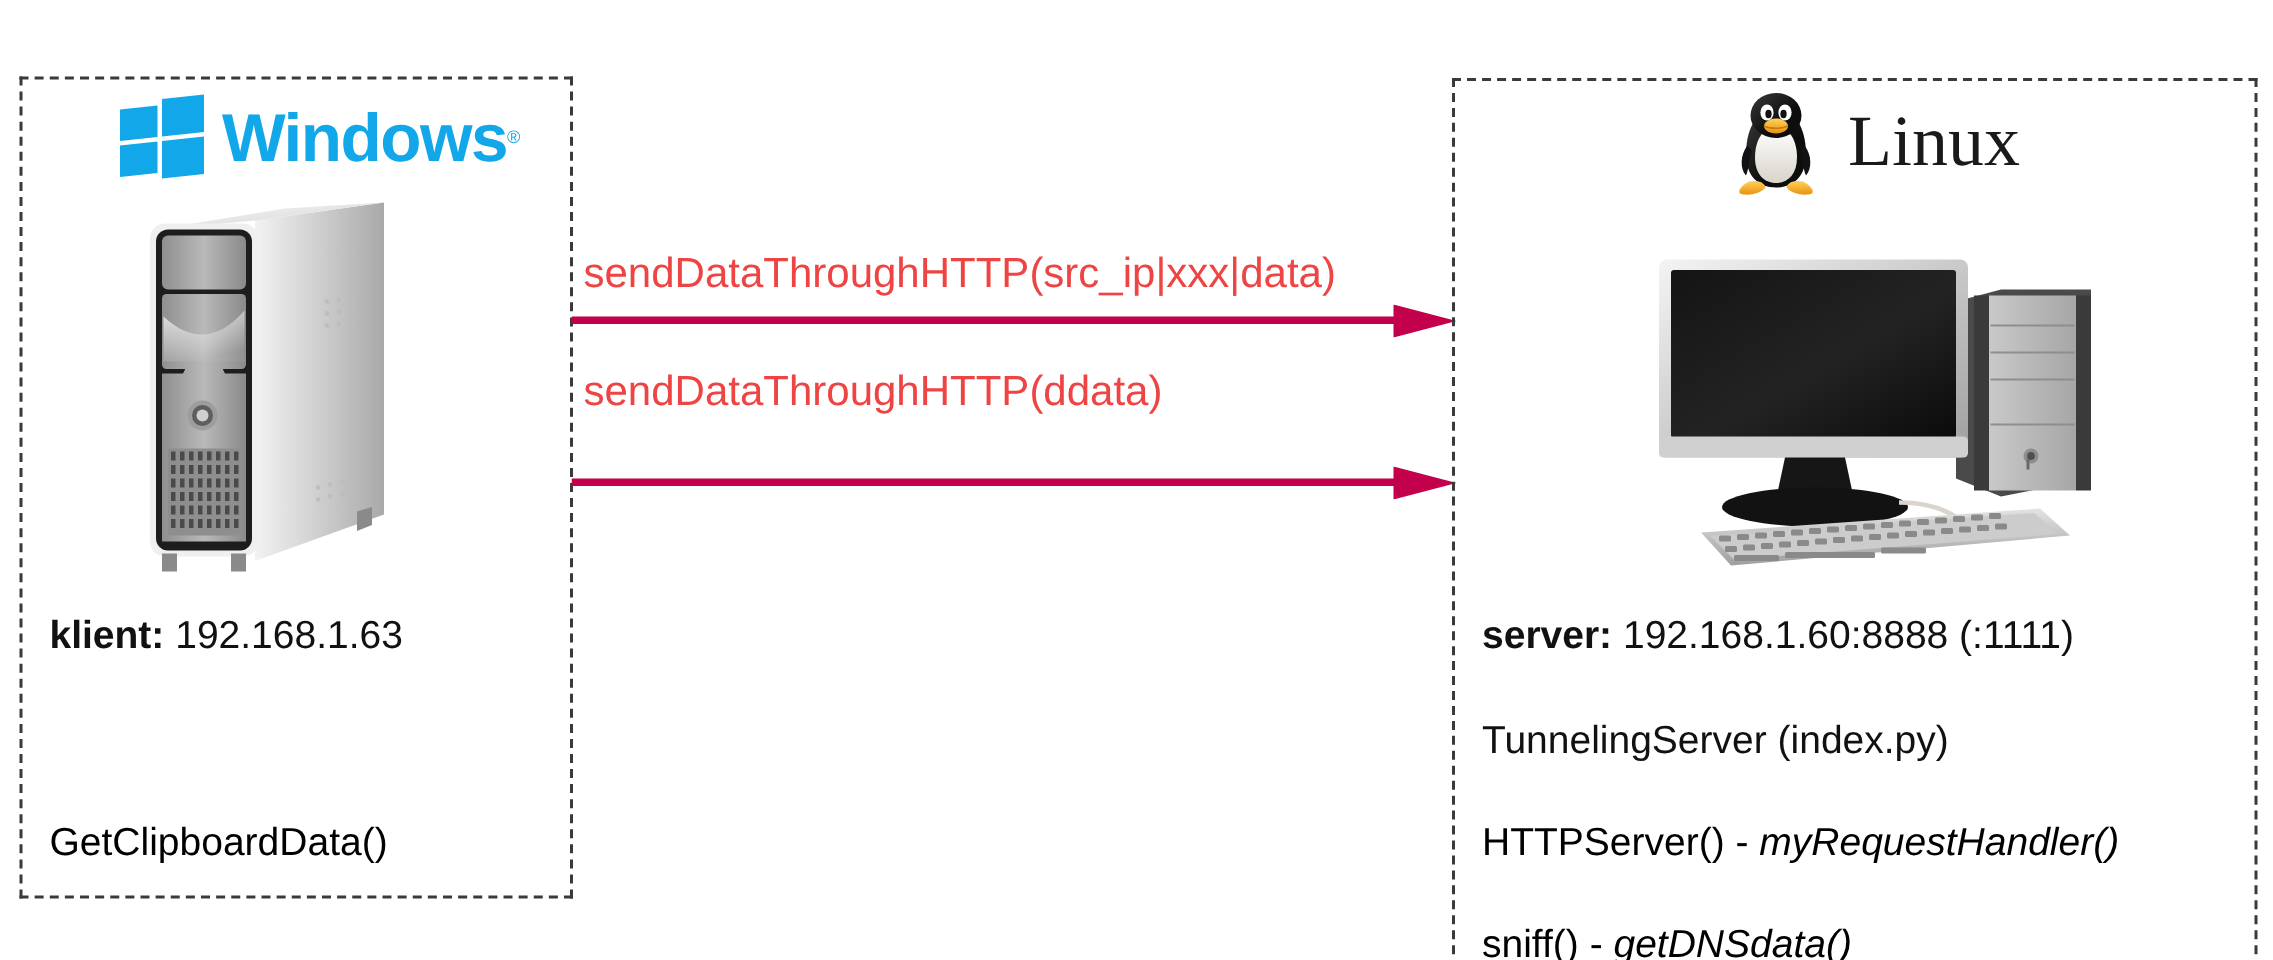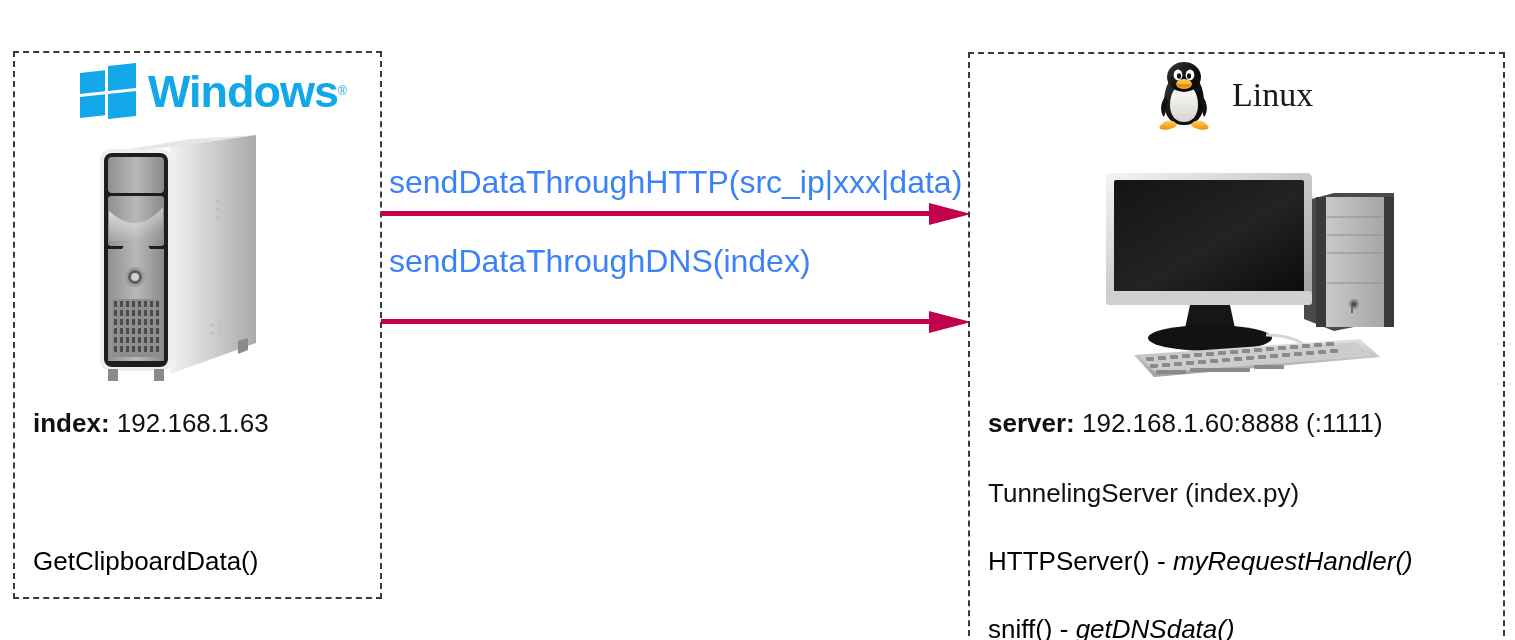--- a/index.html
+++ b/index.html
@@ -39,38 +39,38 @@
   .win-glyph i.p4{left:28px;top:28px;width:28px;height:25px;}
   .win-word{
     font-family:"Liberation Sans", sans-serif;
     font-size:45px;font-weight:600;color:#11A7E8;
     letter-spacing:-1px;line-height:1;
   }
   .win-tm{font-size:12px;vertical-align:super;color:#11A7E8;}
 
   .linux-word{
     font-family:"Liberation Serif", serif;
-    font-size:34px;color:#1a1a1a;line-height:1;margin-left:16px;
+    font-size:48px;color:#1a1a1a;line-height:1;margin-left:16px;
   }
 
   
   .tux{position:relative;width:64px;height:72px;}
 
   
   .machine{position:absolute;}
   #tower-client{left:78px;top:88px;width:185px;height:262px;}
   #desk-server{left:1098px;top:118px;width:300px;height:228px;}
 
   
   .arrow{position:absolute;height:22px;}
   #arrow-http{left:381px;top:162px;width:590px;}
   #arrow-dns{left:381px;top:270px;width:590px;}
   .arrow-label{
     position:absolute;
-    font-size:32px;color:#3b82f6;
+    font-size:28px;color:#ef4444;
     white-space:nowrap;line-height:34px;
   }
   #label-http{left:389px;top:124px;}
   #label-dns{left:389px;top:203px;}
 
   
   .info{position:absolute;font-size:26px;color:#111111;white-space:nowrap;}
   .info b{font-weight:bold;}
   .info.green{color:#000000;}
   .info.green em{font-style:italic;}
@@ -214,36 +214,36 @@
           <circle cx="150" cy="200" r="1.6"></circle>
       </g>
 
       <rect x="30" y="240" width="10" height="12" fill="#8a8a8a"></rect>
       <rect x="76" y="240" width="10" height="12" fill="#8a8a8a"></rect>
       <path d="M160 212 l10 -3 l0 12 l-10 4 Z" fill="#8a8a8a"></path>
     </svg>
   </div>
 
   <div class="info" id="client-addr">
-    <b>index:</b>
+    <b>klient:</b>
     <span>192.168.1.63</span>
   </div>
   <div class="info green" id="client-api">GetClipboardData()</div>
 
   <div class="arrow-label" id="label-http">sendDataThroughHTTP(src_ip|xxx|data)</div>
 
   <div class="arrow" id="arrow-http">
     <svg viewBox="0 0 590 22" width="590" height="22" xmlns="http://www.w3.org/2000/svg">
       <rect x="0" y="8" width="556" height="5" fill="#C2004B"></rect>
       <path d="M548 0 L590 11 L548 22 Z" fill="#C2004B"></path>
     </svg>
   </div>
 
   <div class="arrow-label" id="label-dns">
-    <div>sendDataThroughDNS(index)</div>
+    <div>sendDataThroughHTTP(ddata)</div>
   </div>
 
   <div class="arrow" id="arrow-dns">
     <svg viewBox="0 0 590 22" width="590" height="22" xmlns="http://www.w3.org/2000/svg">
       <rect x="0" y="8" width="556" height="5" fill="#C2004B"></rect>
       <path d="M548 0 L590 11 L548 22 Z" fill="#C2004B"></path>
     </svg>
   </div>
 
   <div class="host-box" id="box-server"></div>

